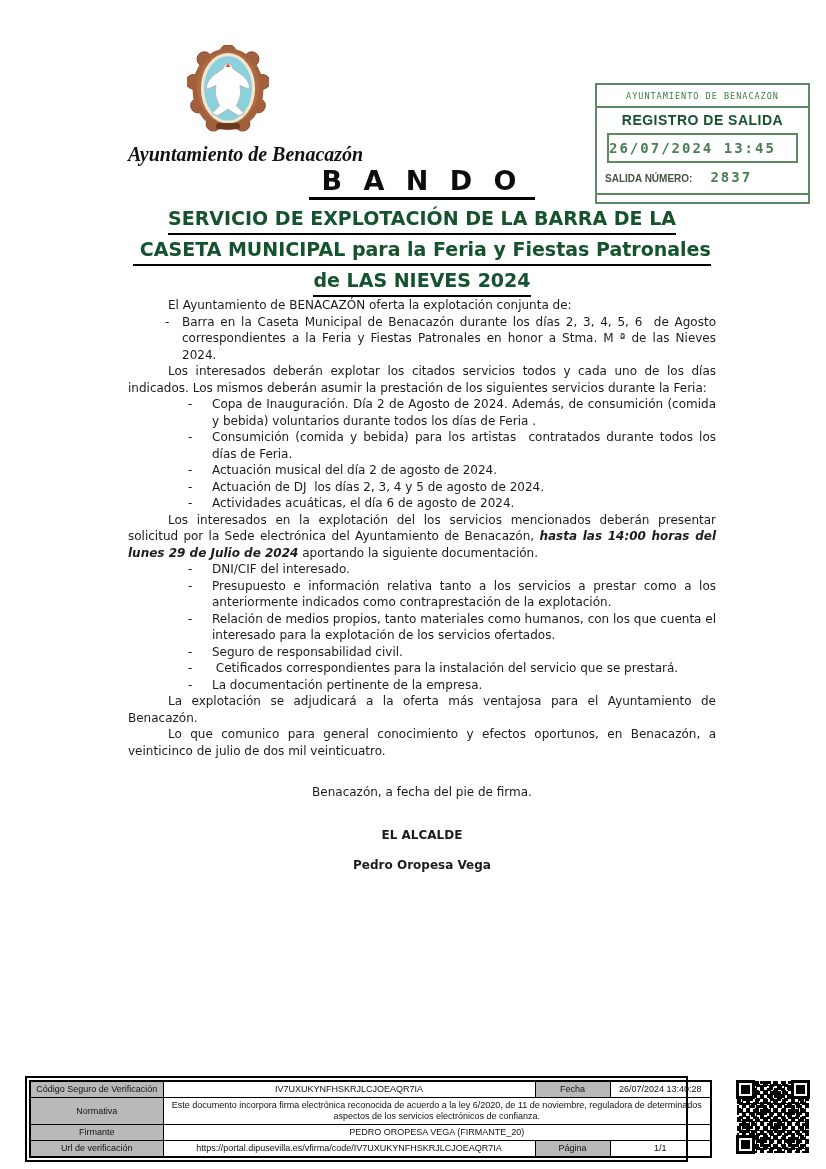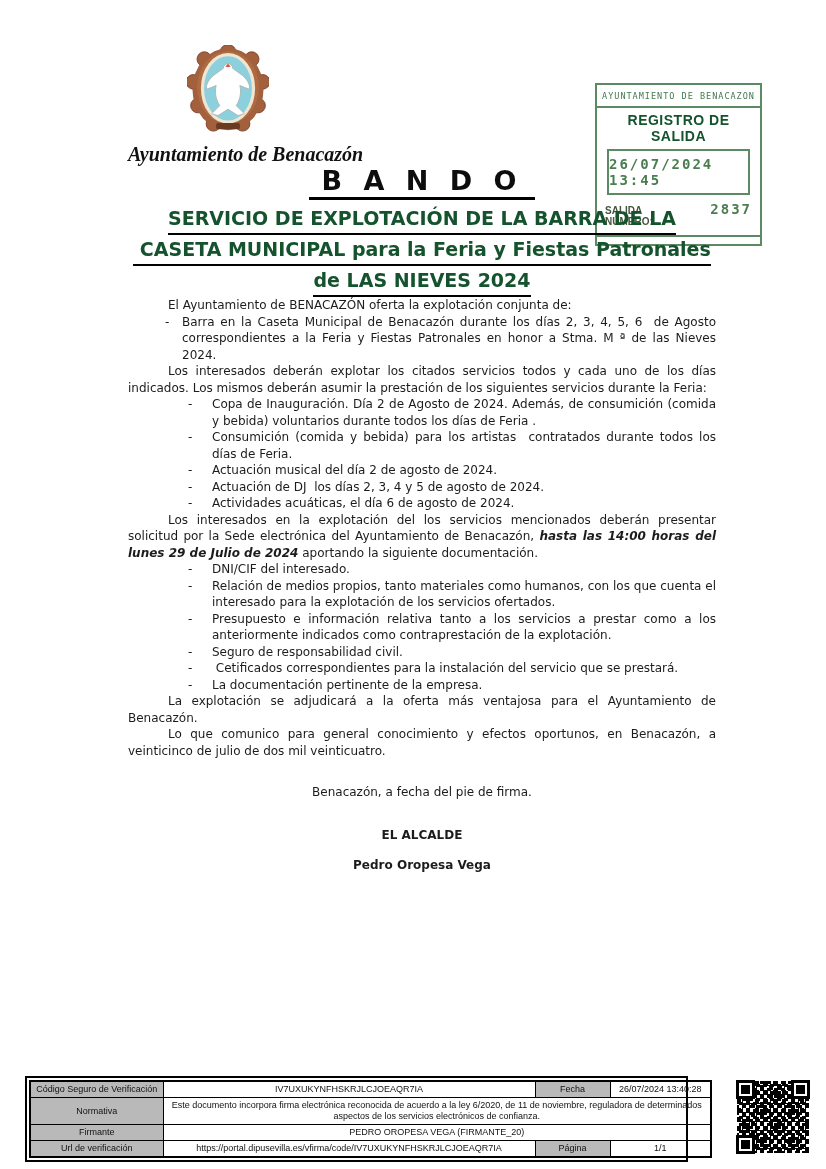--- a/index.html
+++ b/index.html
@@ -12,21 +12,21 @@
   
   .seal-block { position:absolute; left:128px; top:45px; width:200px; text-align:center; }
   .seal-emblem { display:block; margin:0 auto; }
   .seal-caption {
     margin-top:6px; font-family:"Liberation Serif", serif;
     font-style:italic; font-weight:bold; font-size:20px; color:#111; white-space:nowrap;
   }
 
   
   .stamp {
-    position:absolute; left:595px; top:83px; width:167px;
+    position:absolute; left:595px; top:83px; width:215px;
     border:2px solid #5c8a63; background:#fff; box-sizing:border-box;
   }
   .stamp-org {
     padding:6px 2px 5px; text-align:center;
     font-family:"DejaVu Sans Mono", monospace; font-size:8.5px; letter-spacing:1px;
     color:#447a4d; border-bottom:2px solid #5c8a63; white-space:nowrap;
   }
   .stamp-mid { padding:4px 8px 6px; border-bottom:2px solid #5c8a63; }
   .stamp-title {
     text-align:center; font-family:"Liberation Sans", sans-serif;
@@ -187,22 +187,22 @@
       <li>Consumición (comida y bebida) para los artistas  contratados durante todos los días de Feria.</li>
       <li>Actuación musical del día 2 de agosto de 2024.</li>
       <li>Actuación de DJ  los días 2, 3, 4 y 5 de agosto de 2024.</li>
       <li>Actividades acuáticas, el día 6 de agosto de 2024.</li>
     </ul>
 
     <p class="indent mt-p3"><span>Los interesados en la explotación del los servicios mencionados deberán presentar solicitud por la Sede electrónica del Ayuntamiento de Benacazón, </span><span class="bold-italic">hasta las 14:00 horas del lunes 29 de Julio de 2024</span><span> aportando la siguiente documentación.</span></p>
 
     <ul class="doc-list inner-list mt-s">
       <li>DNI/CIF del interesado.</li>
+      <li>Presupuesto e información relativa tanto a los servicios a prestar como a los anteriormente indicados como contraprestación de la explotación.</li>
       <li>Relación de medios propios, tanto materiales como humanos, con los que cuenta el interesado para la explotación de los servicios ofertados.</li>
-      <li>Presupuesto e información relativa tanto a los servicios a prestar como a los anteriormente indicados como contraprestación de la explotación.</li>
       <li>Seguro de responsabilidad civil.</li>
       <li> Cetificados correspondientes para la instalación del servicio que se prestará.</li>
       <li>La documentación pertinente de la empresa.</li>
     </ul>
 
     <p class="indent mt-p4">La explotación se adjudicará a la oferta más ventajosa para el Ayuntamiento de Benacazón.</p>
 
     <p class="indent mt-p5">Lo que comunico para general conocimiento y efectos oportunos, en Benacazón, a veinticinco de julio de dos mil veinticuatro.</p>
 
     <p class="center-line place-line">Benacazón, a fecha del pie de firma.</p>

